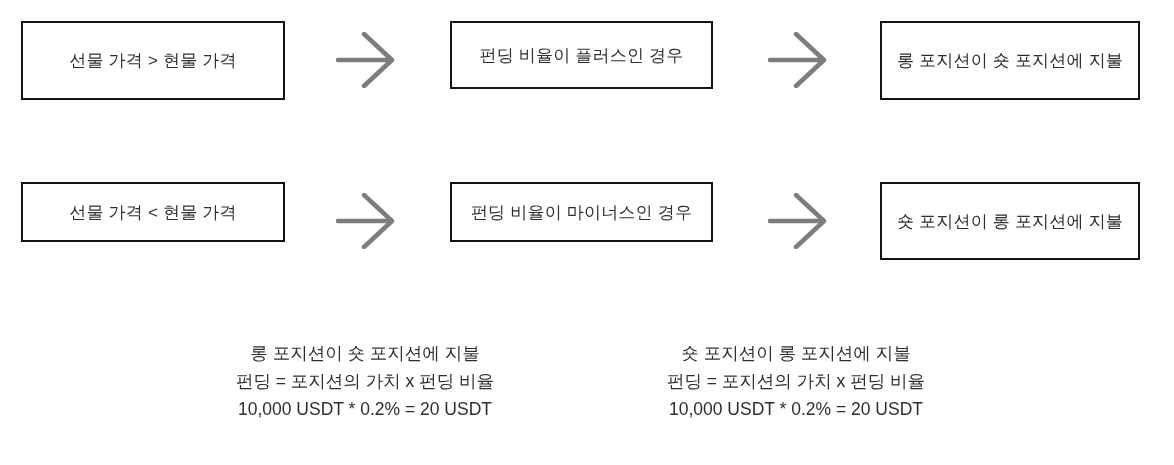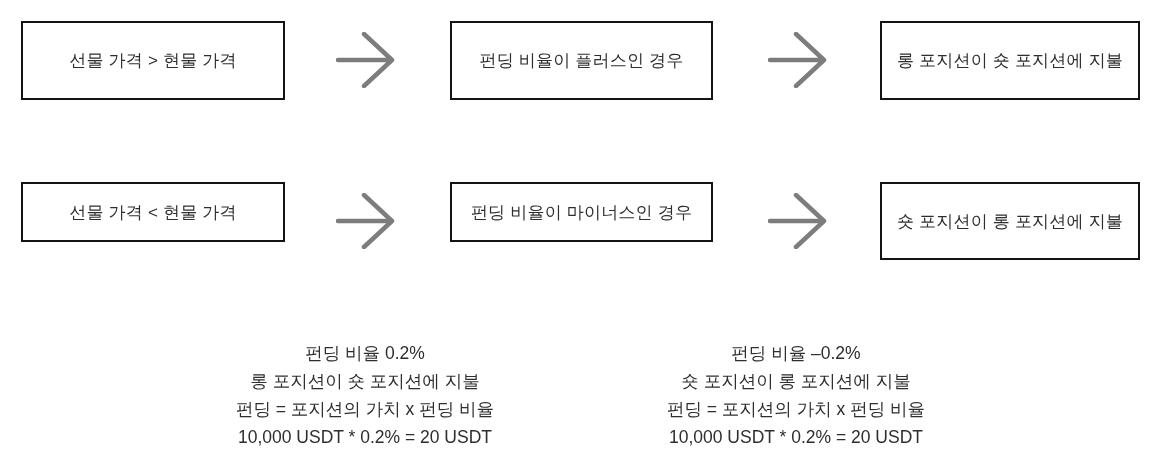--- a/index.html
+++ b/index.html
@@ -24,21 +24,21 @@
     display: flex;
     align-items: center;
     justify-content: center;
     font-size: 17px;
     letter-spacing: 0.2px;
     color: var(--text, #2e2e2e);
     text-align: center;
     white-space: nowrap;
   }
   .b1 { left: 21px;  top: 21px;  width: 264px; height: 79px; }
-  .b2 { left: 450px; top: 21px;  width: 263px; height: 79px; }
+  .b2 { left: 450px; top: 21px;  width: 263px; height: 68px; }
   .b3 { left: 880px; top: 21px;  width: 260px; height: 79px; }
   .b4 { left: 21px;  top: 182px; width: 264px; height: 60px; }
   .b5 { left: 450px; top: 182px; width: 263px; height: 60px; }
   .b6 { left: 880px; top: 182px; width: 260px; height: 78px; }
 
   .arrow {
     position: absolute;
     width: 60px;
     height: 56px;
   }
@@ -95,25 +95,23 @@
   </div>
   <div class="box b5">펀딩 비율이 마이너스인 경우</div>
   <div class="arrow a4">
     <svg viewBox="0 0 60 56">
         <path d="M2 28 H54 M28 2 L56 28 L28 54" stroke="#7d7d7d"></path>
       </svg>
   </div>
   <div class="box b6">숏 포지션이 롱 포지션에 지불</div>
 
   <div class="example e1">
-    <div>펀딩 비율 0.2%</div>
     <div>롱 포지션이 숏 포지션에 지불</div>
     <div>펀딩 = 포지션의 가치 x 펀딩 비율</div>
     <div>10,000 USDT * 0.2% = 20 USDT</div>
   </div>
   <div class="example e2">
-    <div>펀딩 비율 –0.2%</div>
     <div>숏 포지션이 롱 포지션에 지불</div>
     <div>펀딩 = 포지션의 가치 x 펀딩 비율</div>
     <div>10,000 USDT * 0.2% = 20 USDT</div>
   </div>
 
 </div>
 
 </body></html>

